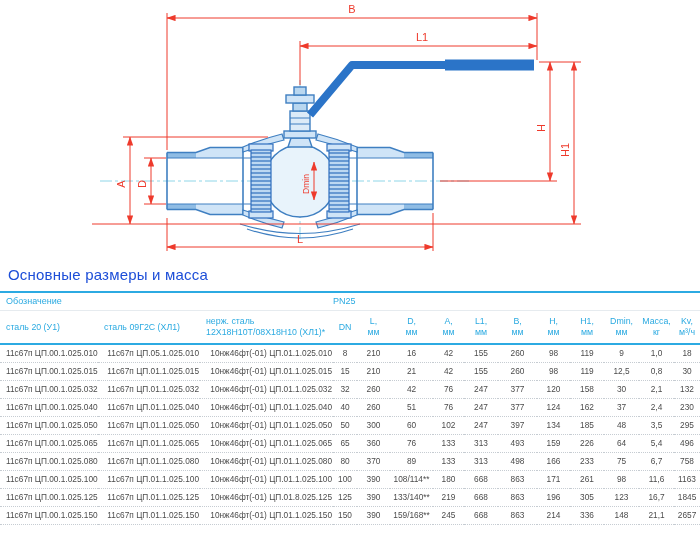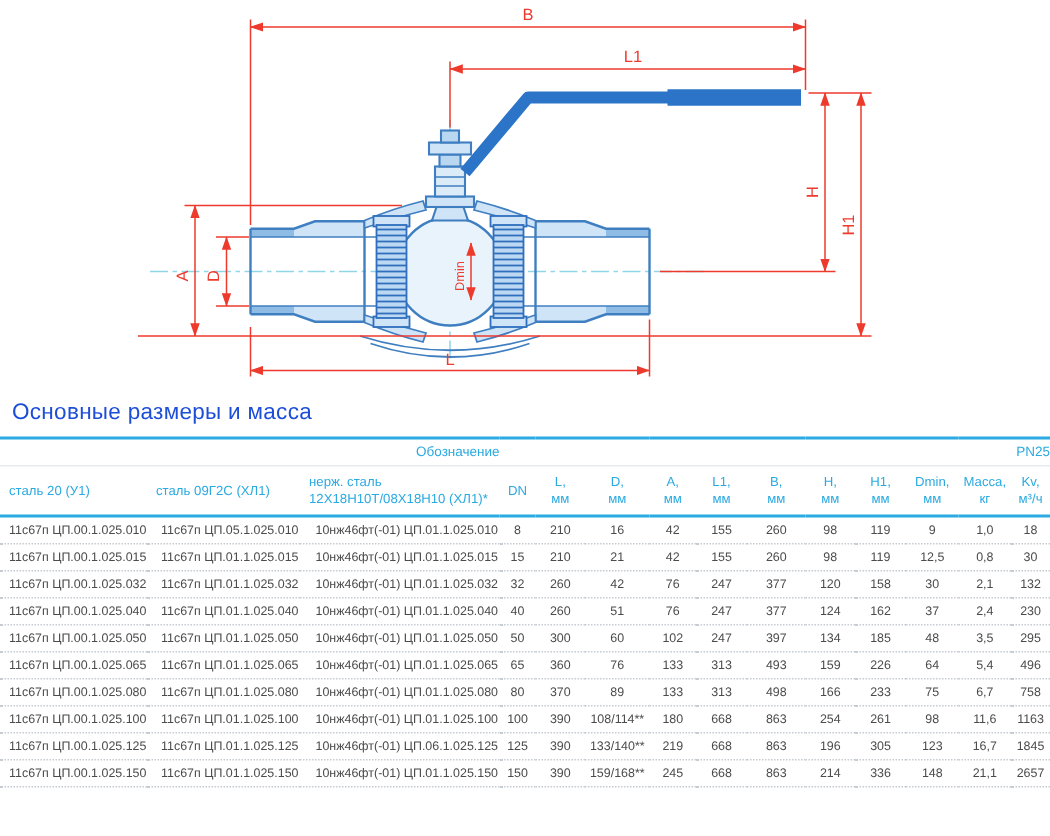--- a/index.html
+++ b/index.html
@@ -2,22 +2,22 @@
 <html><head>
 <meta charset="utf-8">
 <style>
   html,body{margin:0;padding:0;background:#ffffff;}
   body{width:700px;height:557px;overflow:hidden;font-family:"Liberation Sans",sans-serif;}
   .page{width:700px;height:557px;position:relative;background:#fff;}
   .drawing-wrap{width:700px;height:262px;}
   .section-title{color:#1d4ed8;font-size:15px;font-weight:normal;margin:4px 16px 8px 8px;letter-spacing:.2px;}
   table.dims{width:700px;border-collapse:collapse;table-layout:fixed;border-top:2px solid #2caae2;color:#4b4b4b;}
   table.dims th{color:#2baae1;font-weight:normal;font-size:8.8px;line-height:1.25;vertical-align:middle;padding:1px 0;}
-  tr.group th{text-align:right;font-size:9px;height:15px;border-bottom:1px solid #e6ebef;}
-  tr.group th.grp-pn{text-align:right;}
+  tr.group th{text-align:left;font-size:9px;height:15px;border-bottom:1px solid #e6ebef;}
+  tr.group th.grp-pn{text-align:left;}
   tr.group th.grp-des{padding-left:6px;}
   tr.heads th{border-bottom:2px solid #2caae2;height:30px;}
   tr.heads th.des-th{text-align:left;padding-left:6px;}
   table.dims td{font-size:8.3px;height:15px;line-height:15px;border-bottom:1px dotted #c6ccd2;white-space:nowrap;overflow:hidden;}
   td.des{text-align:right;padding-left:6px;}
   td.num,th.num{text-align:center;}
   .dim-th div{line-height:1.2;}
 </style>
 </head>
 <body>
@@ -335,30 +335,30 @@
         <tr>
           <td class="des">11с67п ЦП.00.1.025.100</td>
           <td class="des">11с67п ЦП.01.1.025.100</td>
           <td class="des">10нж46фт(-01) ЦП.01.1.025.100</td>
           <td class="num">100</td>
           <td class="num">390</td>
           <td class="num">108/114**</td>
           <td class="num">180</td>
           <td class="num">668</td>
           <td class="num">863</td>
-          <td class="num">254</td>
+          <td class="num">171</td>
           <td class="num">261</td>
           <td class="num">98</td>
           <td class="num">11,6</td>
           <td class="num">1163</td>
         </tr>
         <tr>
           <td class="des">11с67п ЦП.00.1.025.125</td>
           <td class="des">11с67п ЦП.01.1.025.125</td>
-          <td class="des">10нж46фт(-01) ЦП.06.1.025.125</td>
+          <td class="des">10нж46фт(-01) ЦП.01.8.025.125</td>
           <td class="num">125</td>
           <td class="num">390</td>
           <td class="num">133/140**</td>
           <td class="num">219</td>
           <td class="num">668</td>
           <td class="num">863</td>
           <td class="num">196</td>
           <td class="num">305</td>
           <td class="num">123</td>
           <td class="num">16,7</td>

